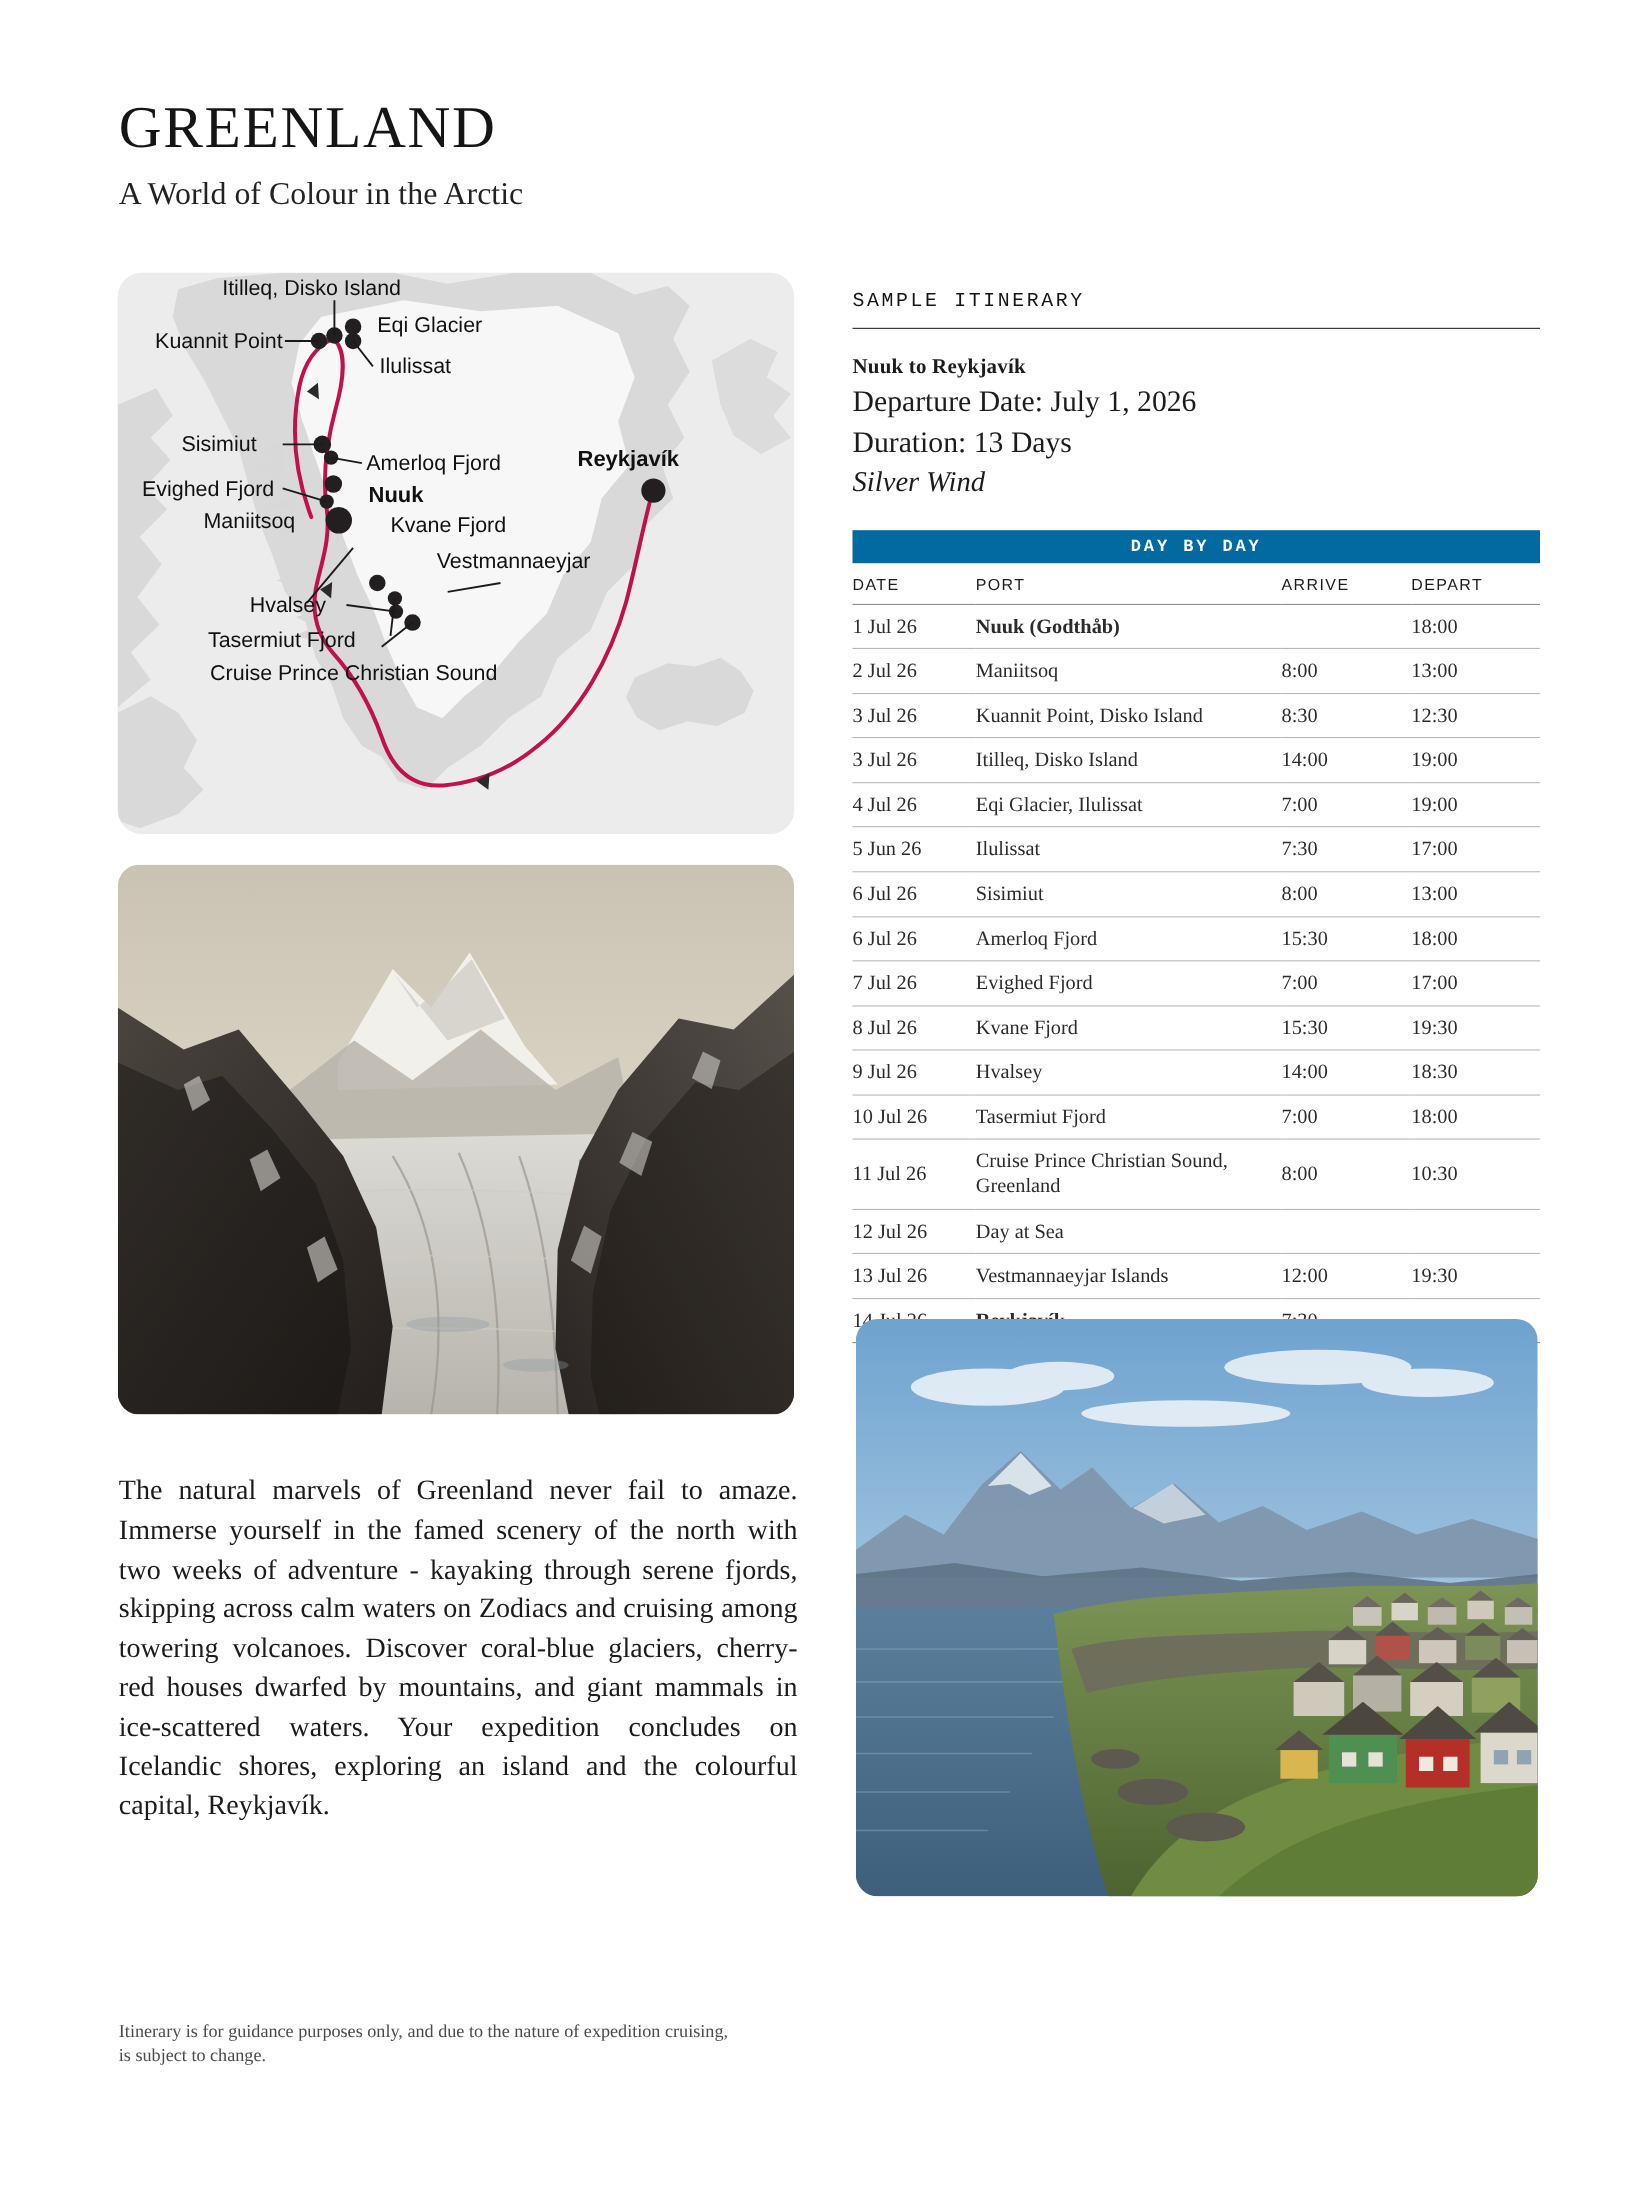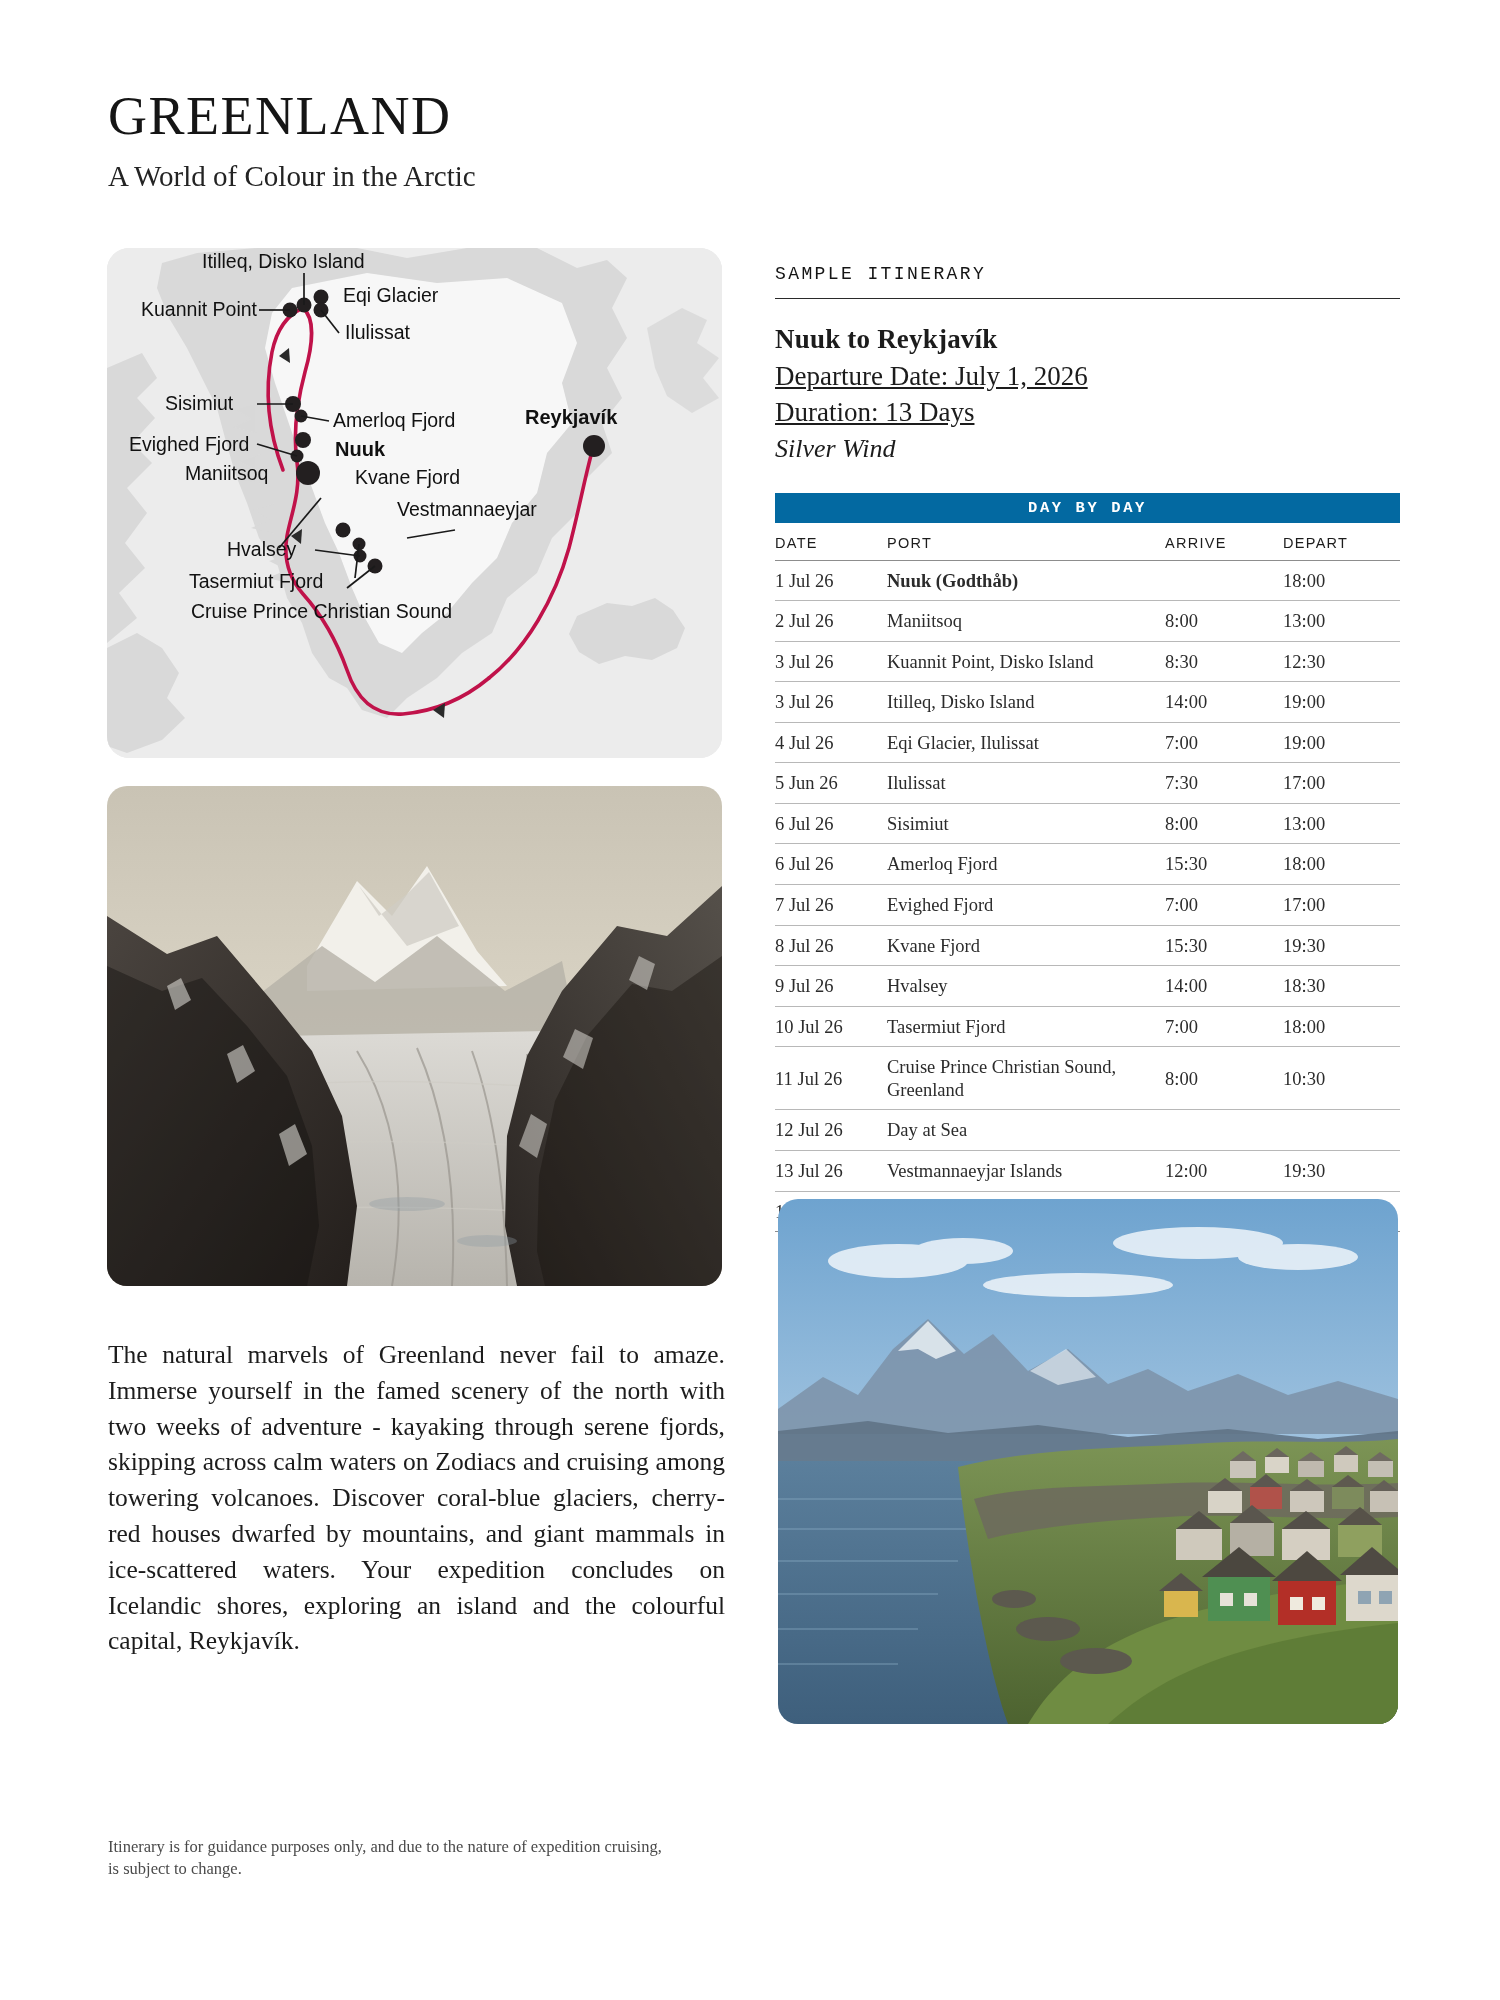--- a/index.html
+++ b/index.html
@@ -109,30 +109,29 @@
     border: 0;
     border-top: 1.6px solid #2a2a2a;
     margin: 14px 0 0 0;
   }
   .trip-block {
     margin-top: 22px;
     font-family: "Liberation Serif", serif;
     color: #1c1c1c;
   }
   .trip-route {
-    font-size: 27px;
+    font-size: 19px;
     font-weight: 700;
     line-height: 1.36;
     letter-spacing: .2px;
   }
   .trip-line {
     font-size: 27px;
     font-weight: 400;
     line-height: 1.36;
-    text-decoration: underline;
   }
   .trip-ship {
     font-size: 26px;
     font-style: italic;
     line-height: 1.36;
   }
 
   
   .itin-wrap { margin-top: 26px; width: 625px; }
   .itin-banner {

